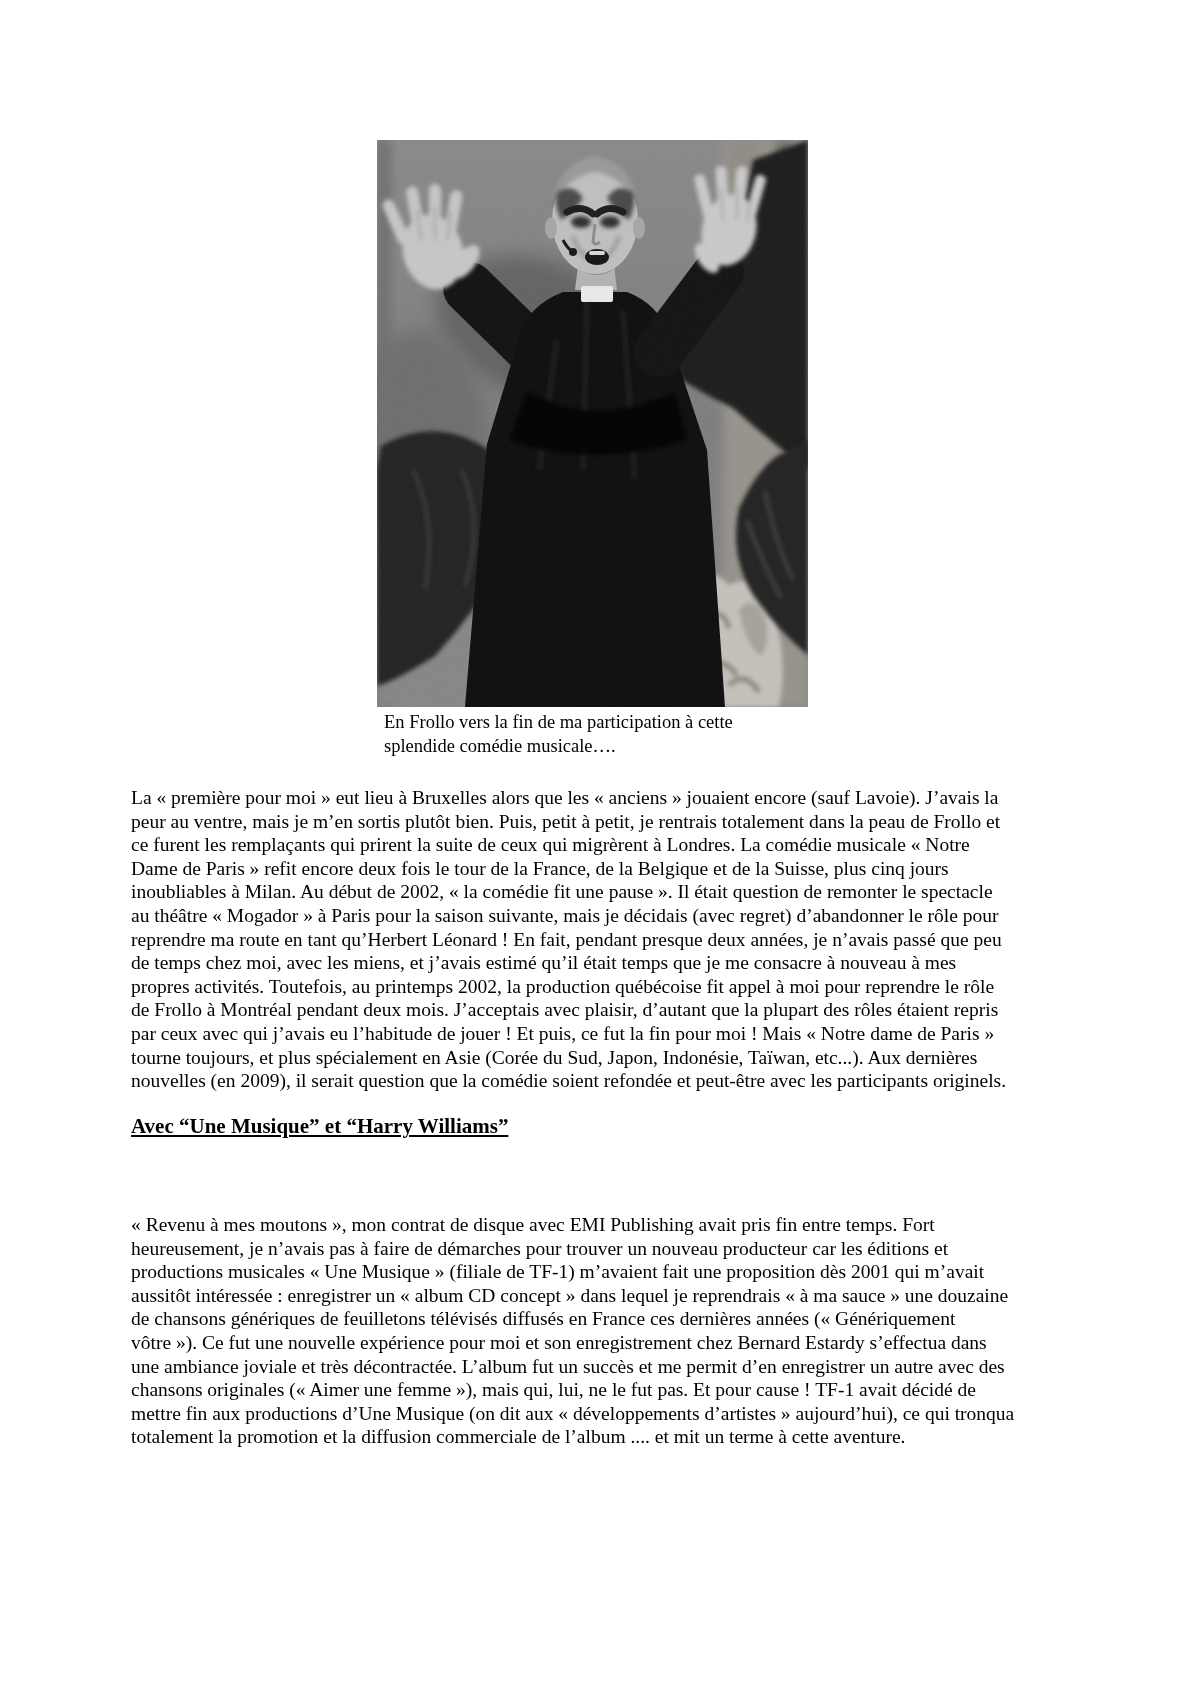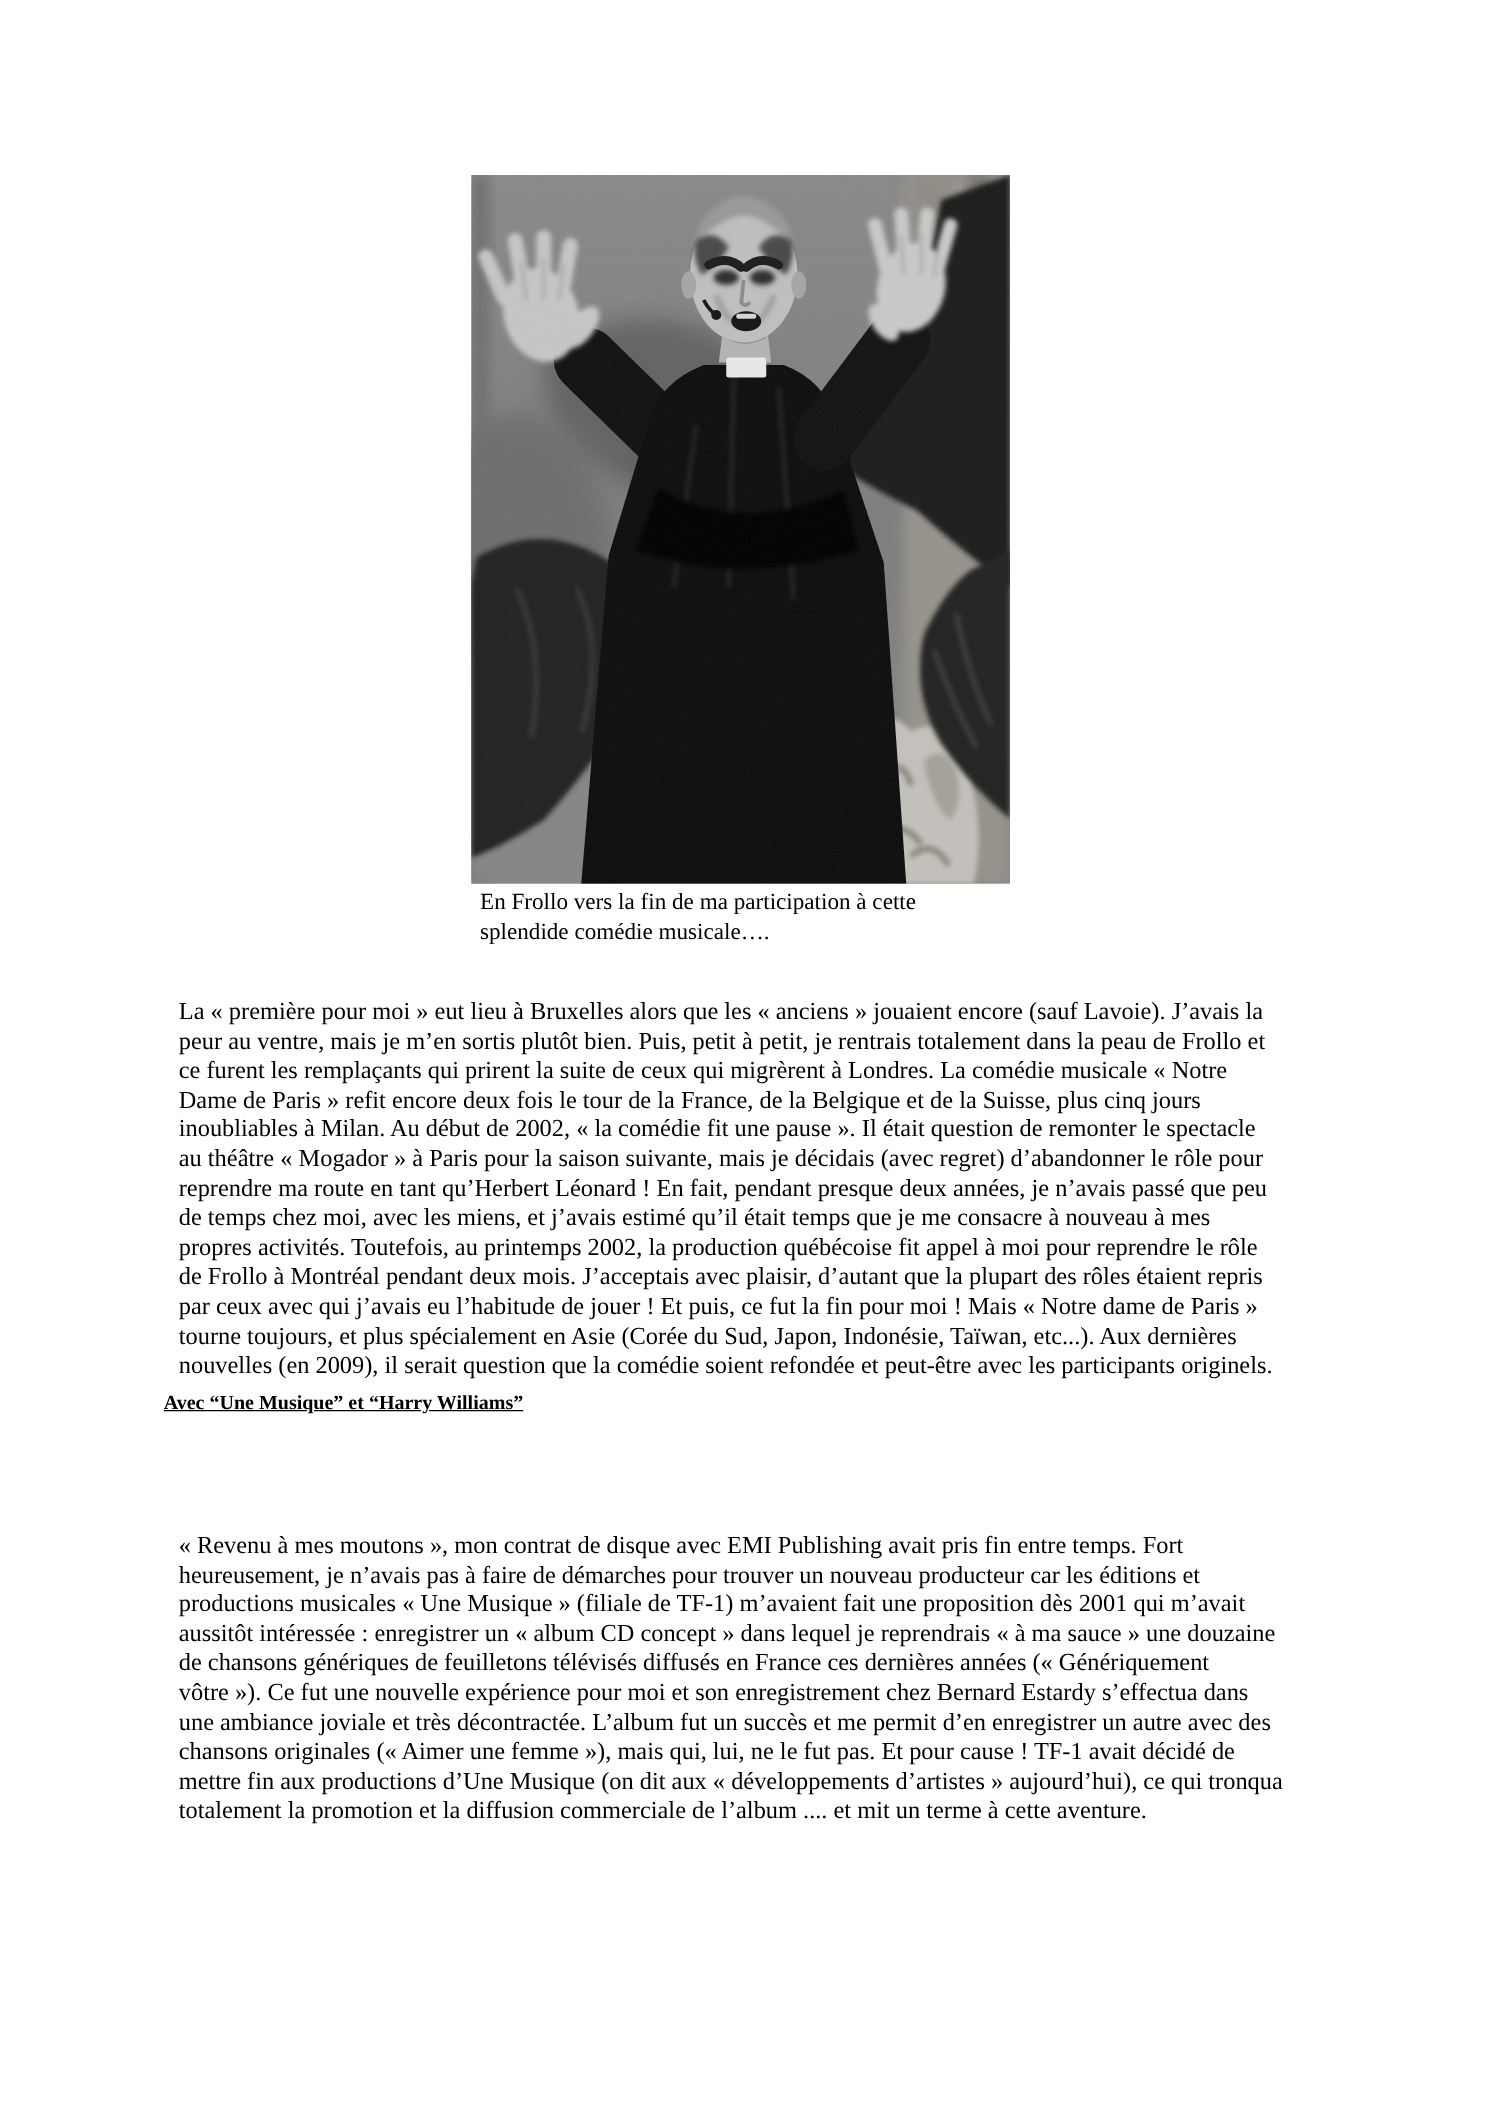--- a/index.html
+++ b/index.html
@@ -10,28 +10,28 @@
     overflow:hidden;
     border-radius:27px;
   }
   .photo { position:absolute; left:377px; top:140px; width:431px; height:567px; }
   .photo svg { display:block; }
   .caption {
     position:absolute; left:384px; top:710px;
     font-size:18.5px; line-height:24px; white-space:nowrap;
   }
   .bodytext {
-    position:absolute; left:131px; margin:12px;
+    position:absolute; left:131px; margin:0;
     font-size:19.5px; line-height:23.6px; white-space:nowrap;
   }
   .p1 { top:786px; }
   .p2 { top:1213px; }
   .heading {
     position:absolute; left:131px; top:1114px; margin:0;
-    font-size:16px; font-weight:700; text-decoration:underline;
+    font-size:21px; font-weight:700; text-decoration:underline;
     white-space:nowrap;
   }
 </style>
 </head>
 <body>
 
 <div class="page">
 
   <figure class="photo" style="margin:0">
     <svg viewBox="0 0 431 567" width="431" height="567" xmlns="http://www.w3.org/2000/svg" role="img">

